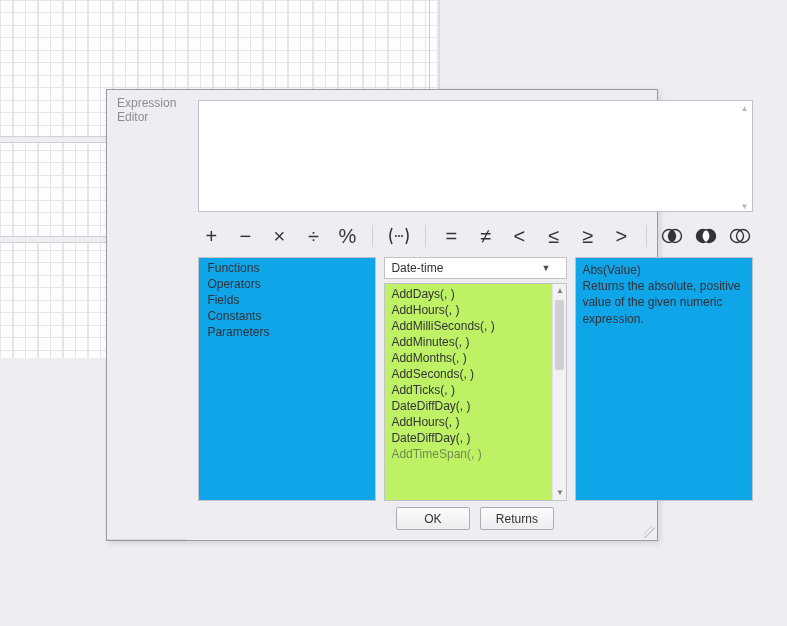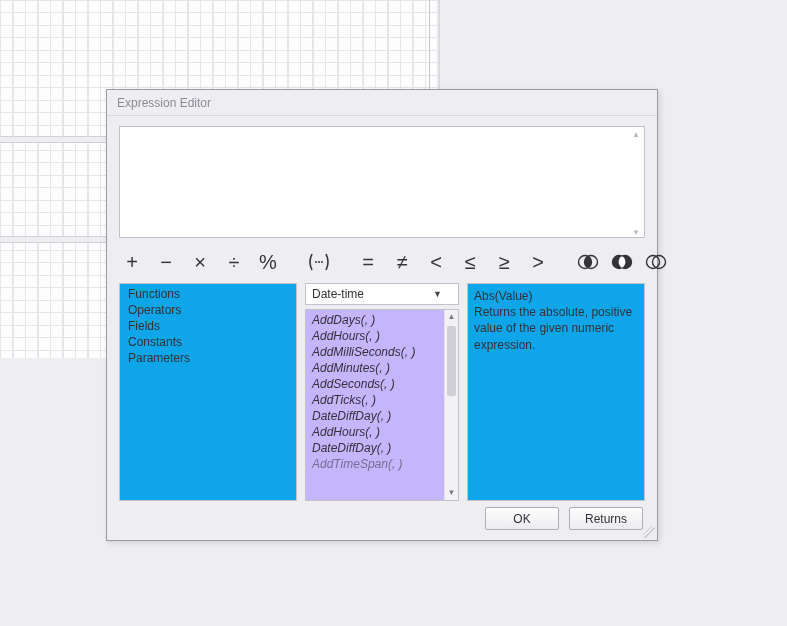--- a/index.html
+++ b/index.html
@@ -57,21 +57,21 @@
   .dialog {
     position: absolute;
     left: 106px;
     top: 89px;
     width: 552px;
     height: 452px;
     background: #eeeef2;
     border: 1px solid #9a9aa0;
     box-shadow: 2px 2px 6px rgba(0,0,0,0.12);
     display: flex;
-    flex-direction: column;
+    flex-direction: row;
   }
   .titlebar {
     padding: 6px 10px 5px 10px;
     font-size: 12px;
     color: #8b8b95;
     border-bottom: 1px solid #d8d8dc;
   }
   .dlg-body {
     padding: 10px 12px 8px 12px;
     display: flex;
@@ -160,22 +160,21 @@
     justify-content: space-between;
     gap: 8px;
   }
   .combo span { color: #323237; }
   .combo .caret { font-size: 9px; color: #4a4a4f; }
   .func-list-wrap {
     flex: 1;
     border: 1px solid #c2c2c8;
     position: relative;
     overflow: hidden;
-    background: #c4b5fd;
-    font-style: italic;
+    background: #bef264;
   }
   .func-list {
     position: absolute;
     left: 0; top: 0;
     right: 14px;
     padding: 2px 6px;
   }
   .func-item {
     padding: 1px 0;
     white-space: nowrap;
@@ -201,21 +200,21 @@
 
   .desc {
     padding: 4px 6px;
     color: #323237;
     line-height: 1.35;
   }
 
   
   .footer {
     display: flex;
-    justify-content: flex-end;
+    justify-content: center;
     gap: 10px;
     padding: 0 2px 2px 0;
   }
   .btn {
     min-width: 74px;
     height: 23px;
     border: 1px solid #adadb4;
     background: linear-gradient(#fdfdfd, #ececf0);
     color: #323237;
     font-family: inherit;
@@ -311,20 +310,21 @@
         <div class="combo">
           <span>Date-time</span>
           <span class="caret">▼</span>
         </div>
         <div class="func-list-wrap">
           <div class="func-list">
             <div class="func-item">AddDays(, )</div>
             <div class="func-item">AddHours(, )</div>
             <div class="func-item">AddMilliSeconds(, )</div>
             <div class="func-item">AddMinutes(, )</div>
+            <div class="func-item">AddMonths(, )</div>
             <div class="func-item">AddSeconds(, )</div>
             <div class="func-item">AddTicks(, )</div>
             <div class="func-item">DateDiffDay(, )</div>
             <div class="func-item">AddHours(, )</div>
             <div class="func-item">DateDiffDay(, )</div>
             <div class="func-item" style="opacity:.55;">AddTimeSpan(, )</div>
           </div>
           <div class="scrollbar">
             <div class="sb-btn">▲</div>
             <div class="sb-track">

